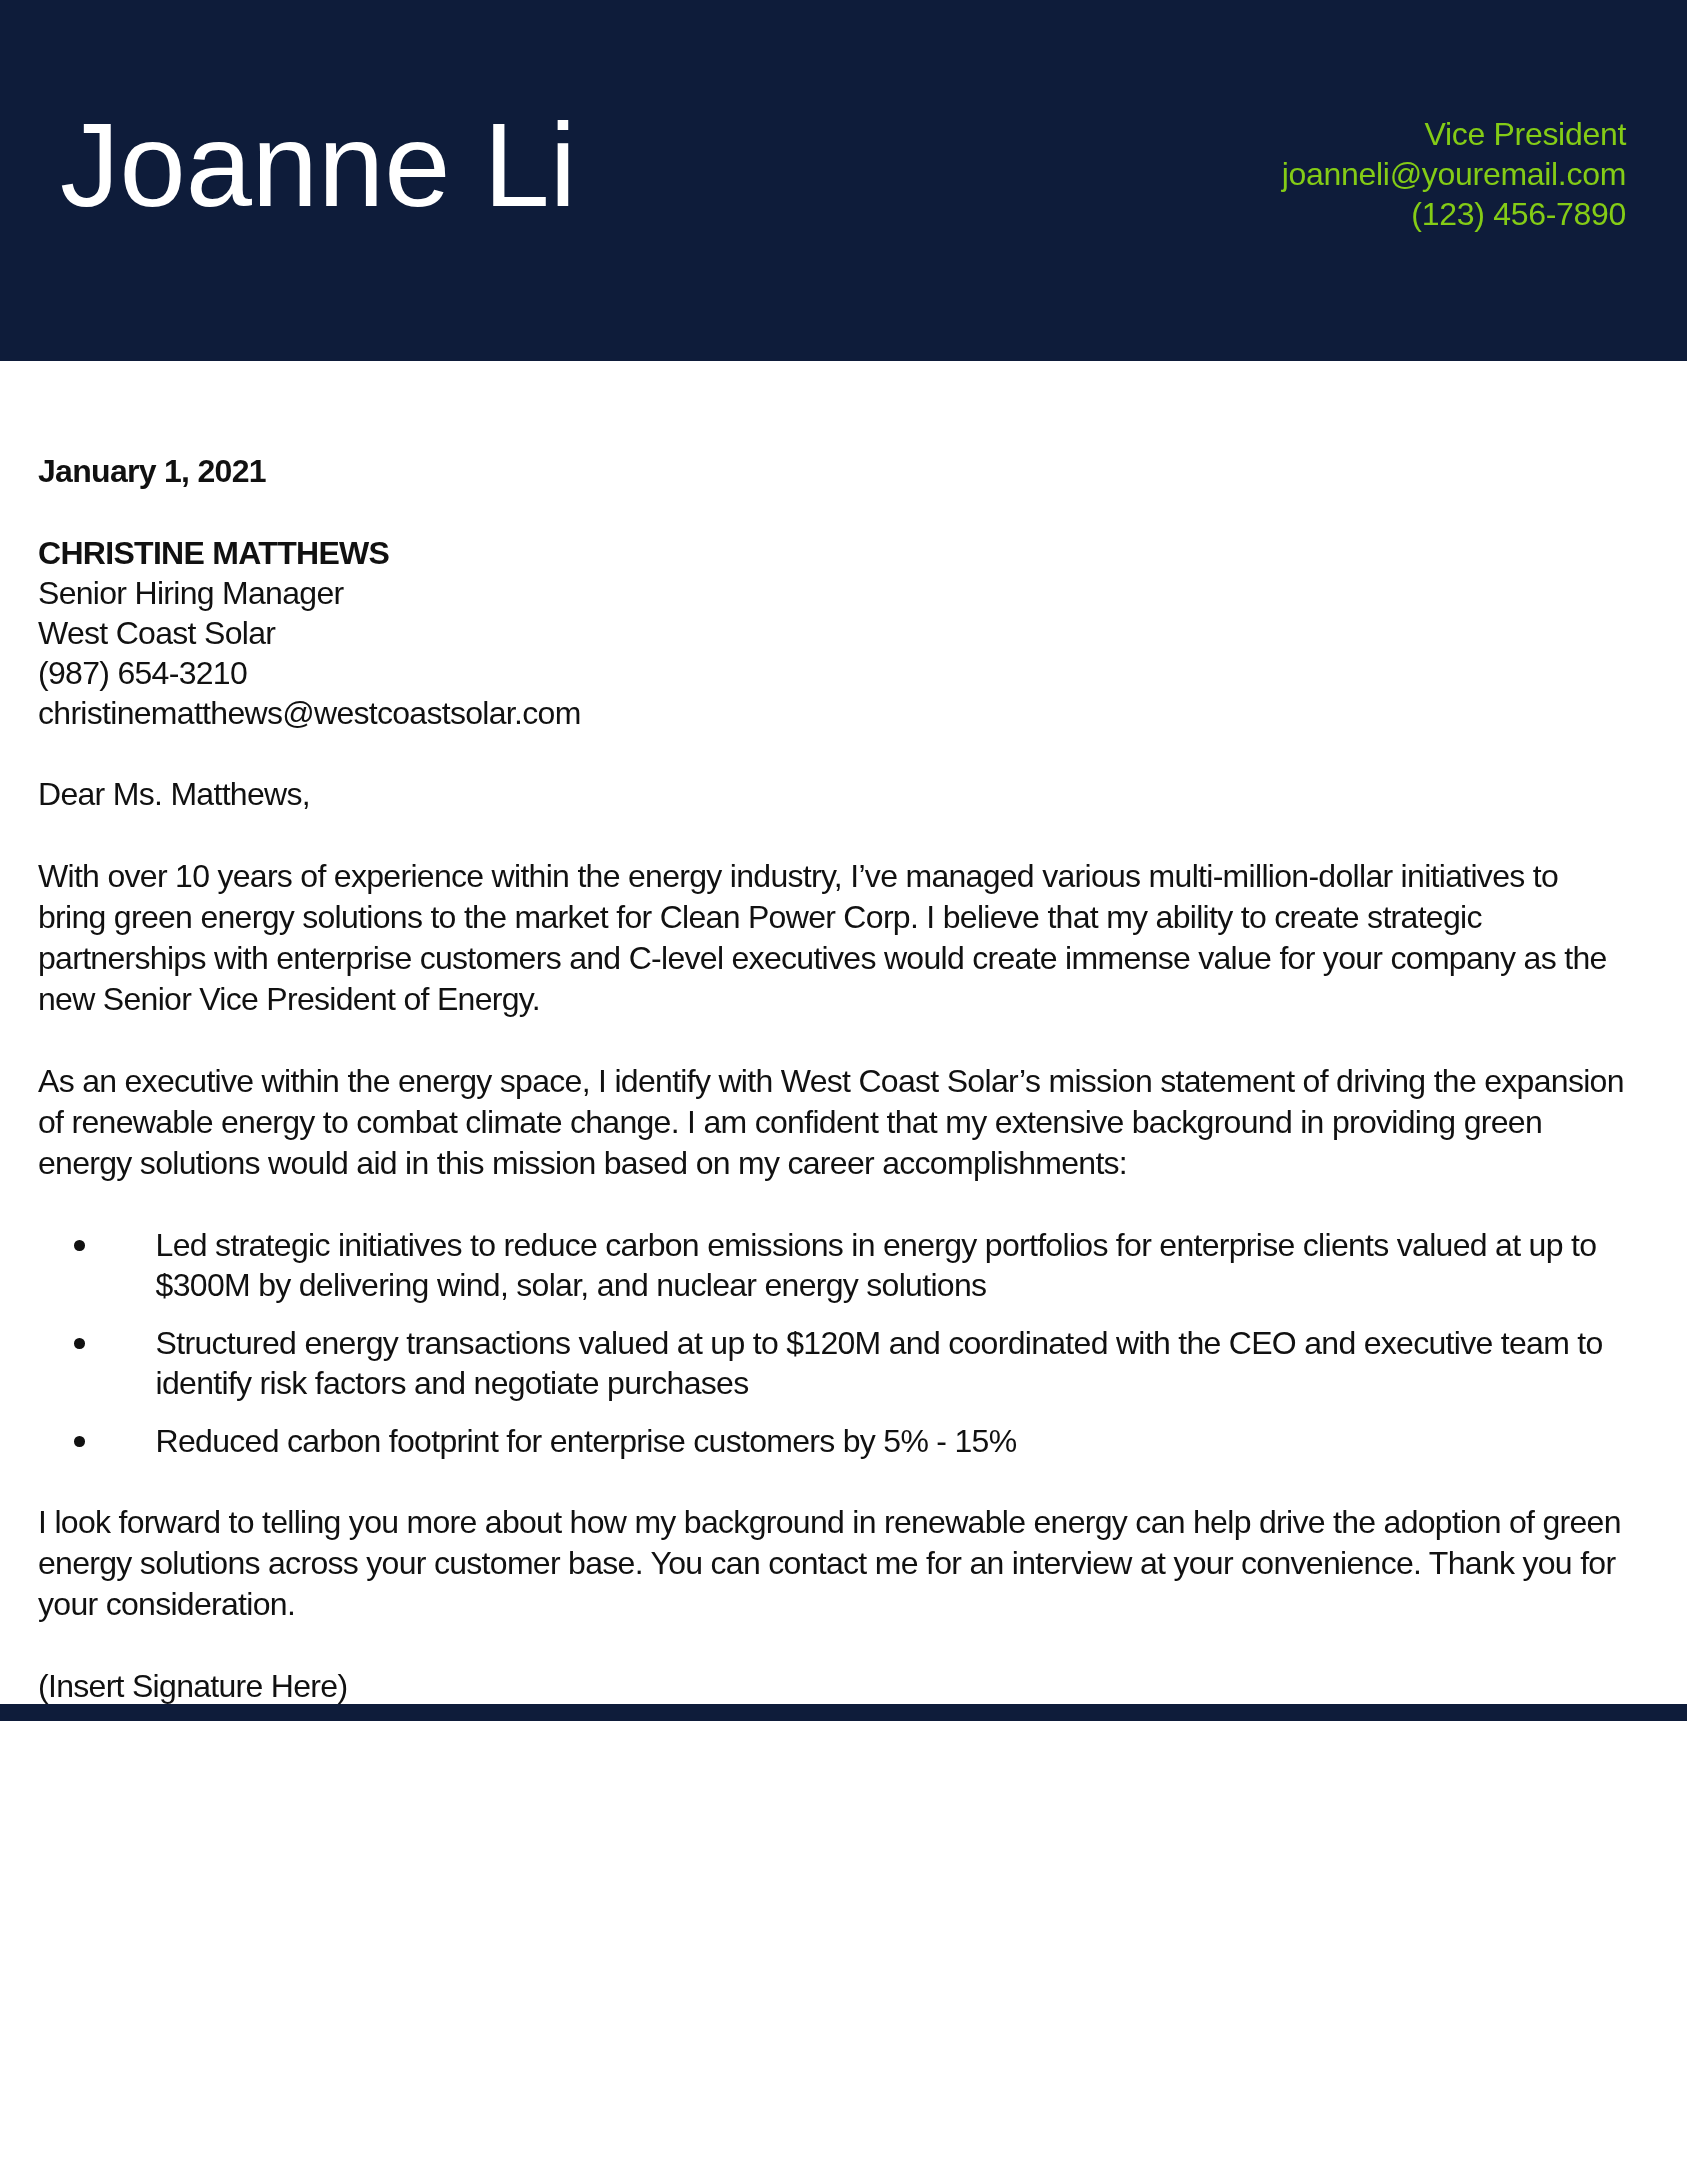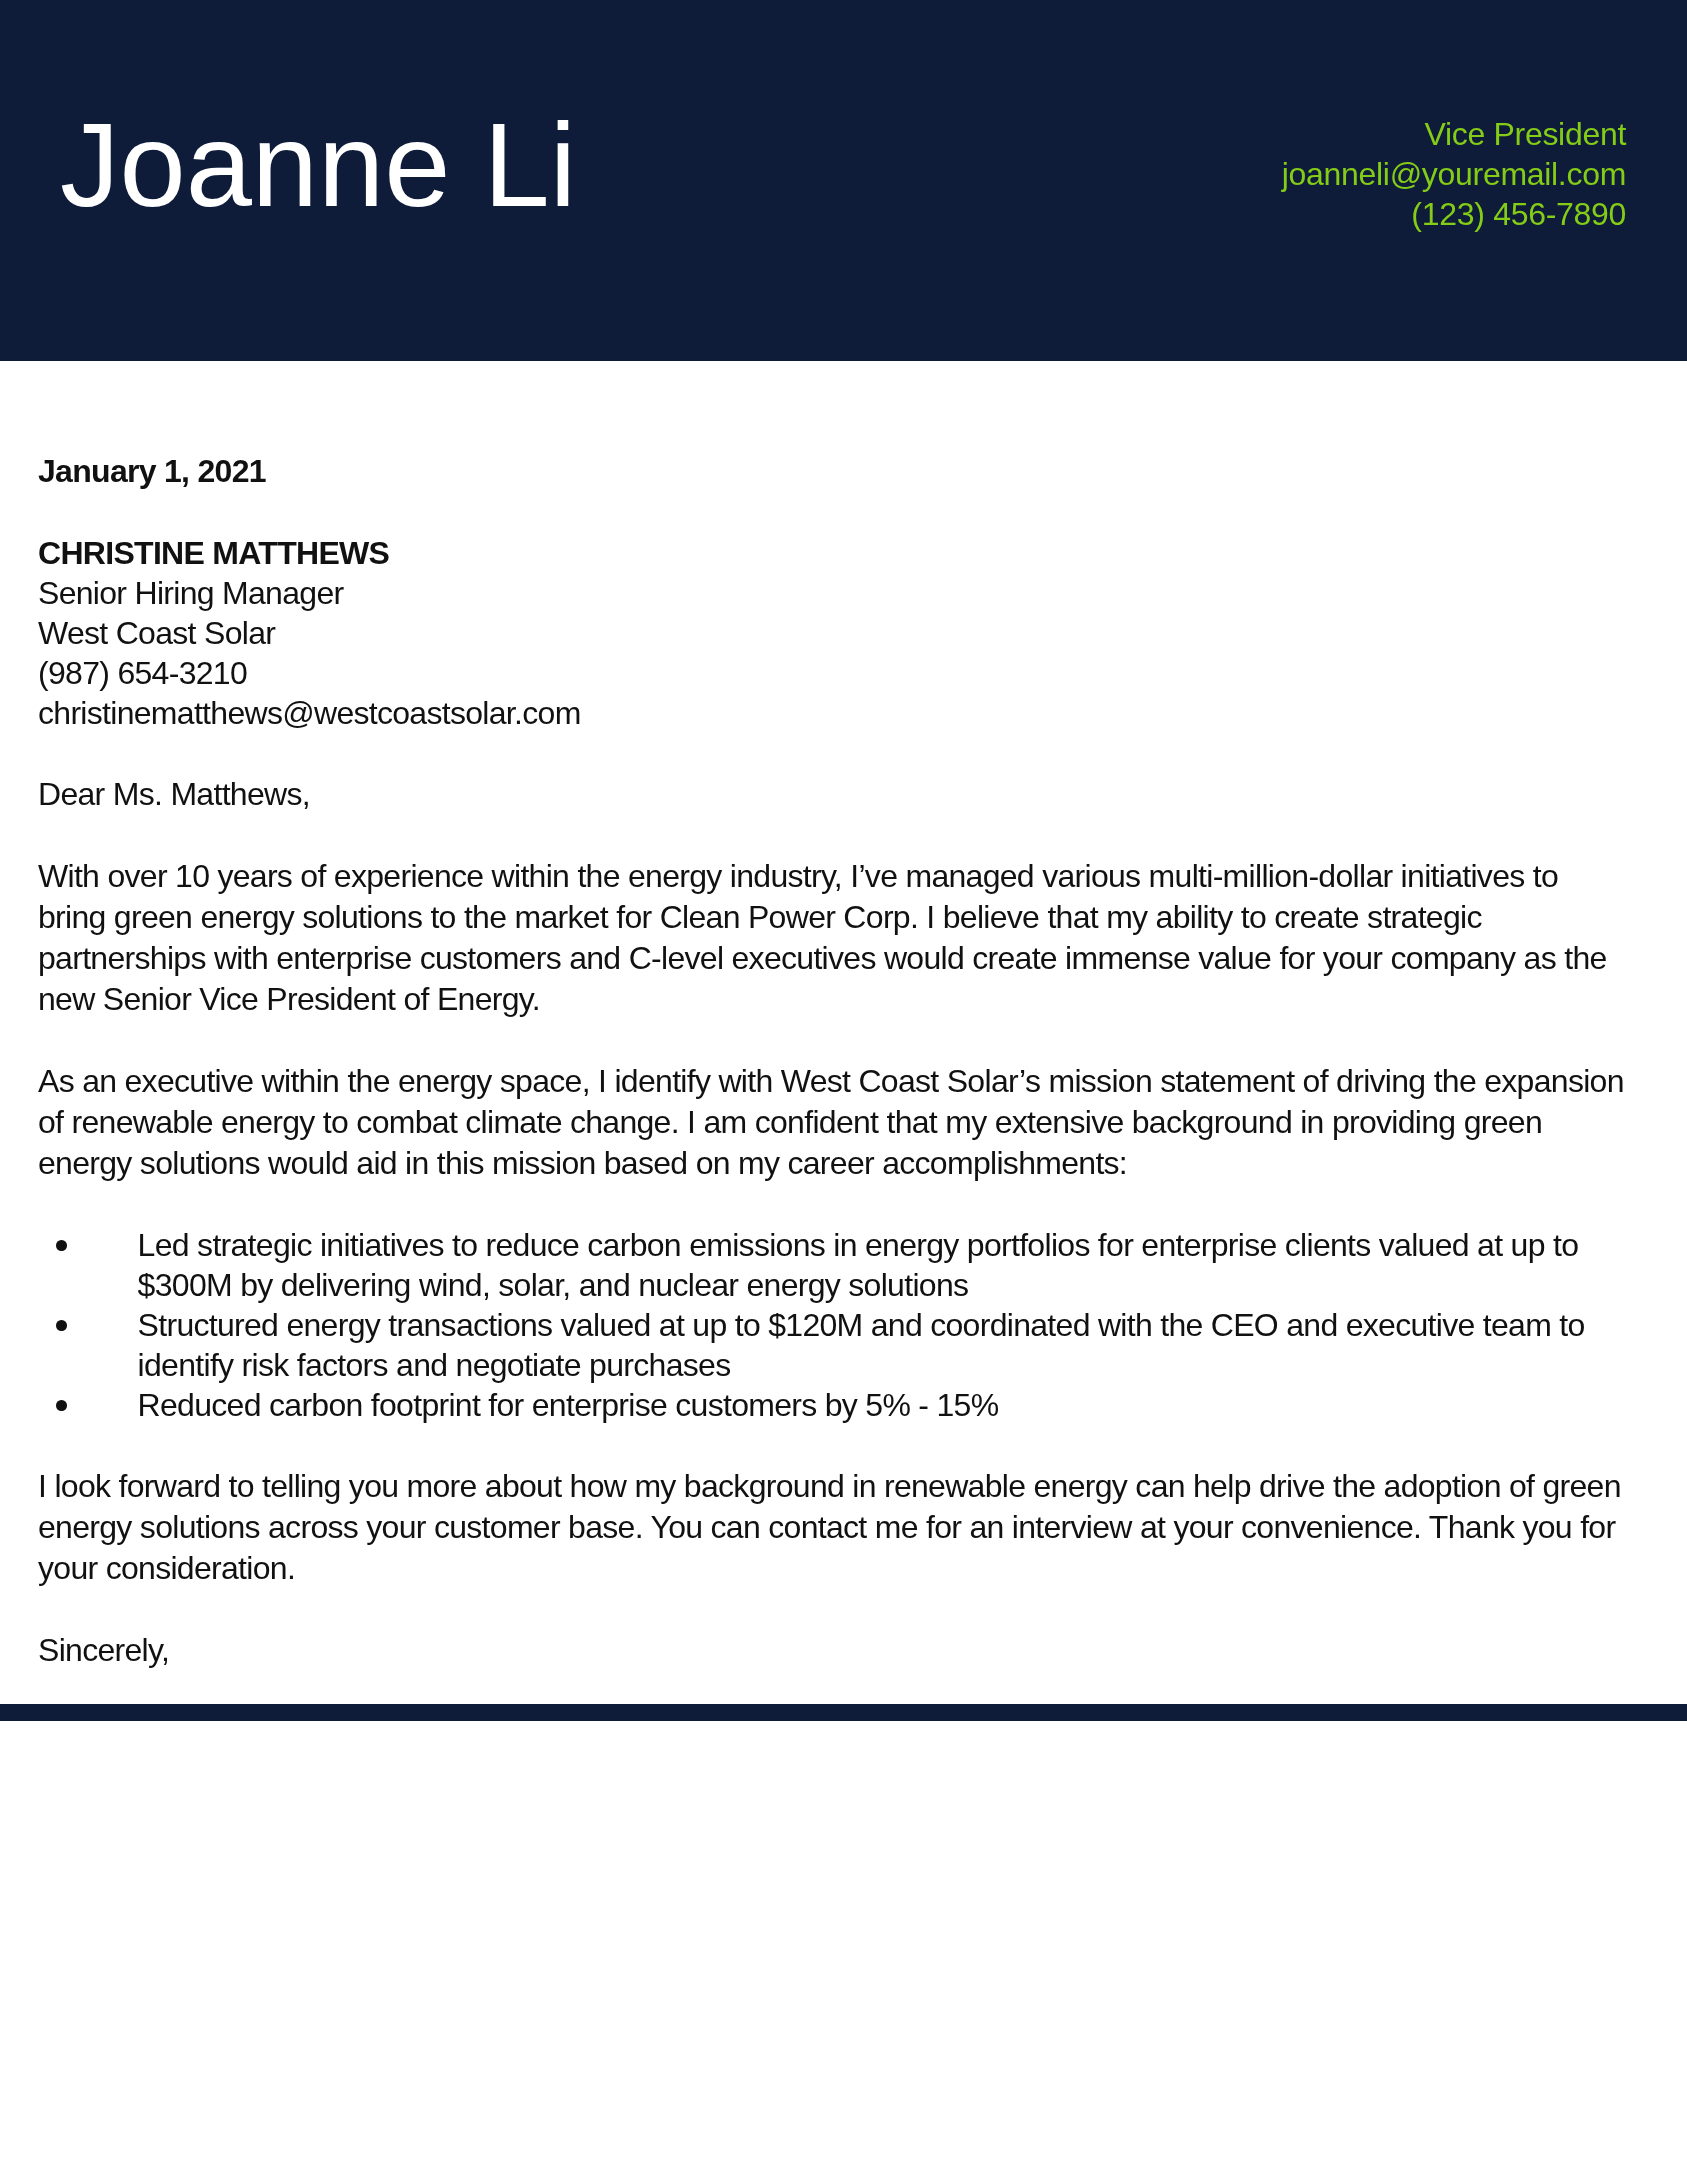--- a/index.html
+++ b/index.html
@@ -67,21 +67,21 @@
 
   .bullets {
     list-style: none;
     margin: 0 0 41px 0;
     padding: 0 0 0 18px;
   }
   .bullets li {
     display: flex;
     align-items: flex-start;
     line-height: 40px;
-    margin: 0;
+    margin: 18px;
   }
   .dot {
     flex: 0 0 10.6px;
     width: 10.6px;
     height: 10.6px;
     margin: 15px 71px 0 0;
     border-radius: 50%;
     background: #111111;
   }
   .bullet-text { flex: 1 1 auto; }
@@ -141,21 +141,20 @@
       </li>
       <li>
         <span class="dot"></span>
         <span class="bullet-text">Reduced carbon footprint for enterprise customers by 5% - 15%</span>
       </li>
     </ul>
 
     <p>I look forward to telling you more about how my background in renewable energy can help drive the adoption of green energy solutions across your customer base. You can contact me for an interview at your convenience. Thank you for your consideration.</p>
 
     <div class="sig-block">
-      <p>Sincerely,</p>
       <p class="italic">(Insert Signature Here)</p>
       <p class="bold">JOANNE LI</p>
     </div>
 
   </main>
 
   <footer class="footer-bar"></footer>
 
 </div>
 

